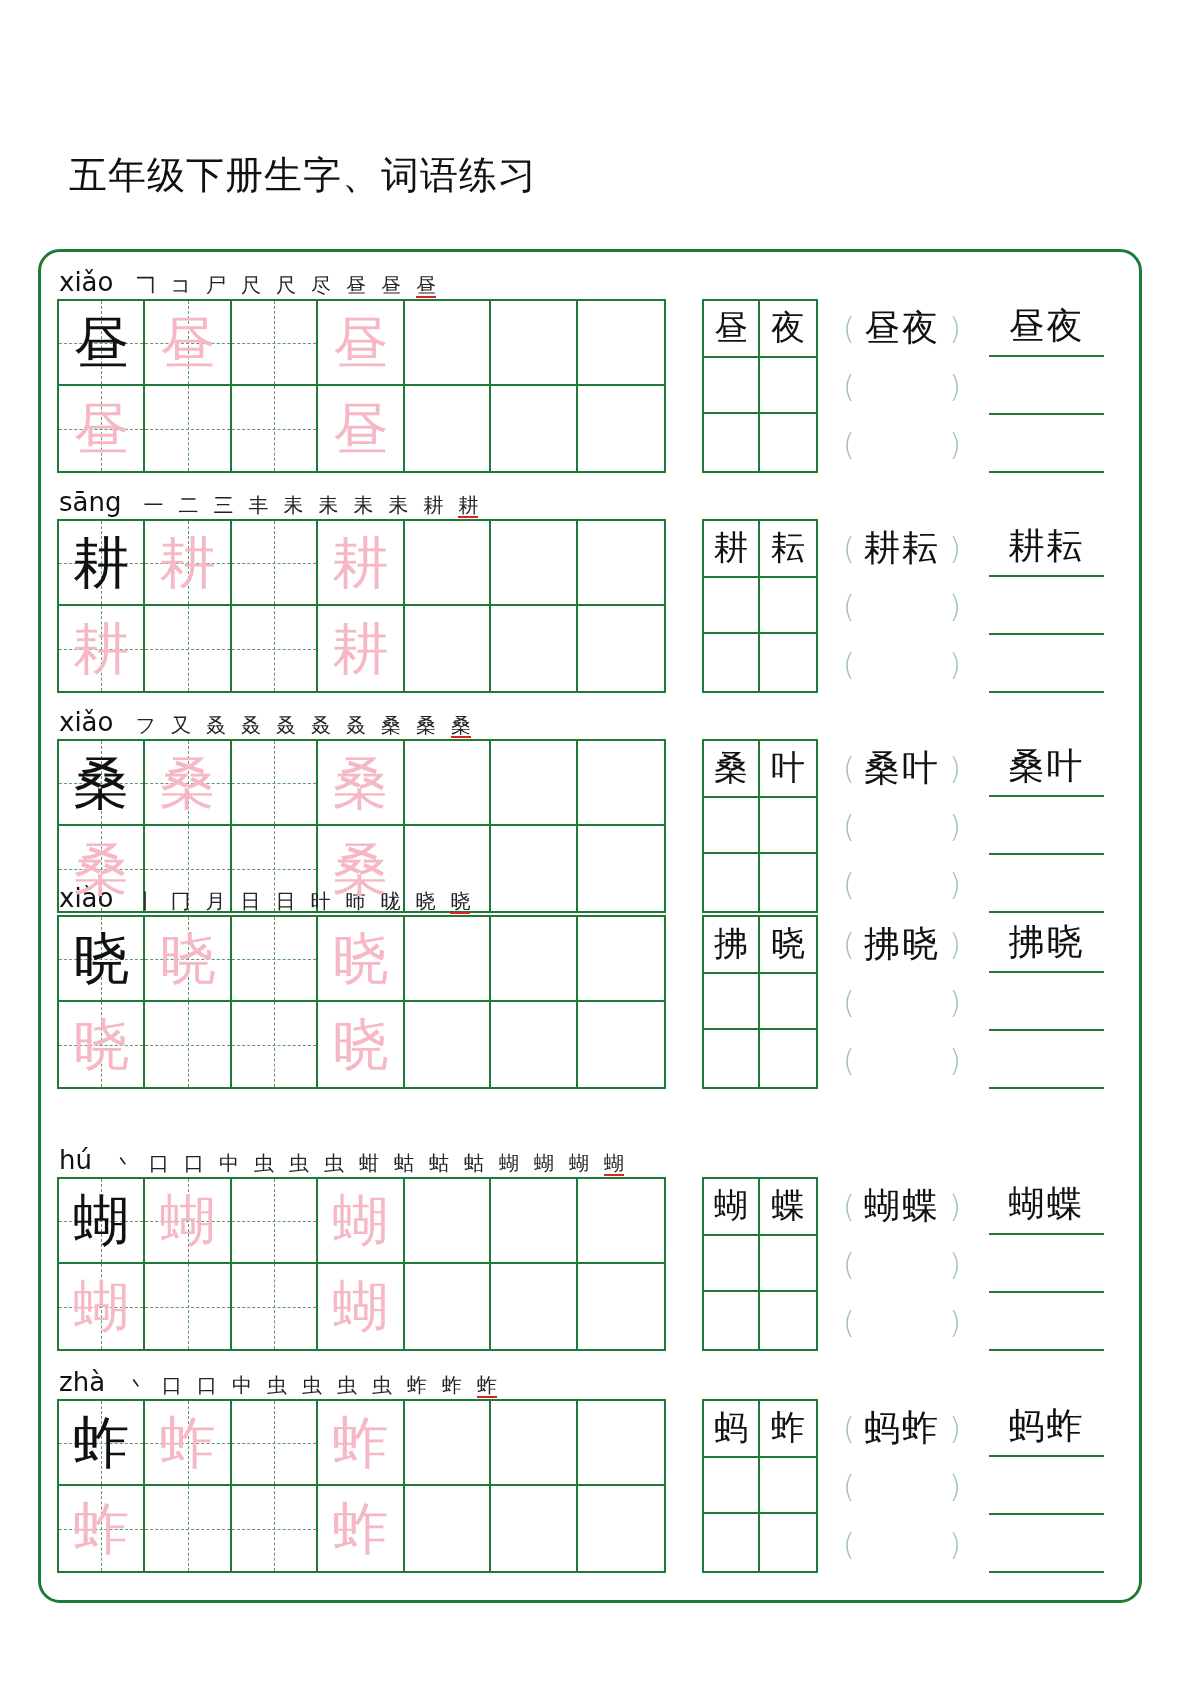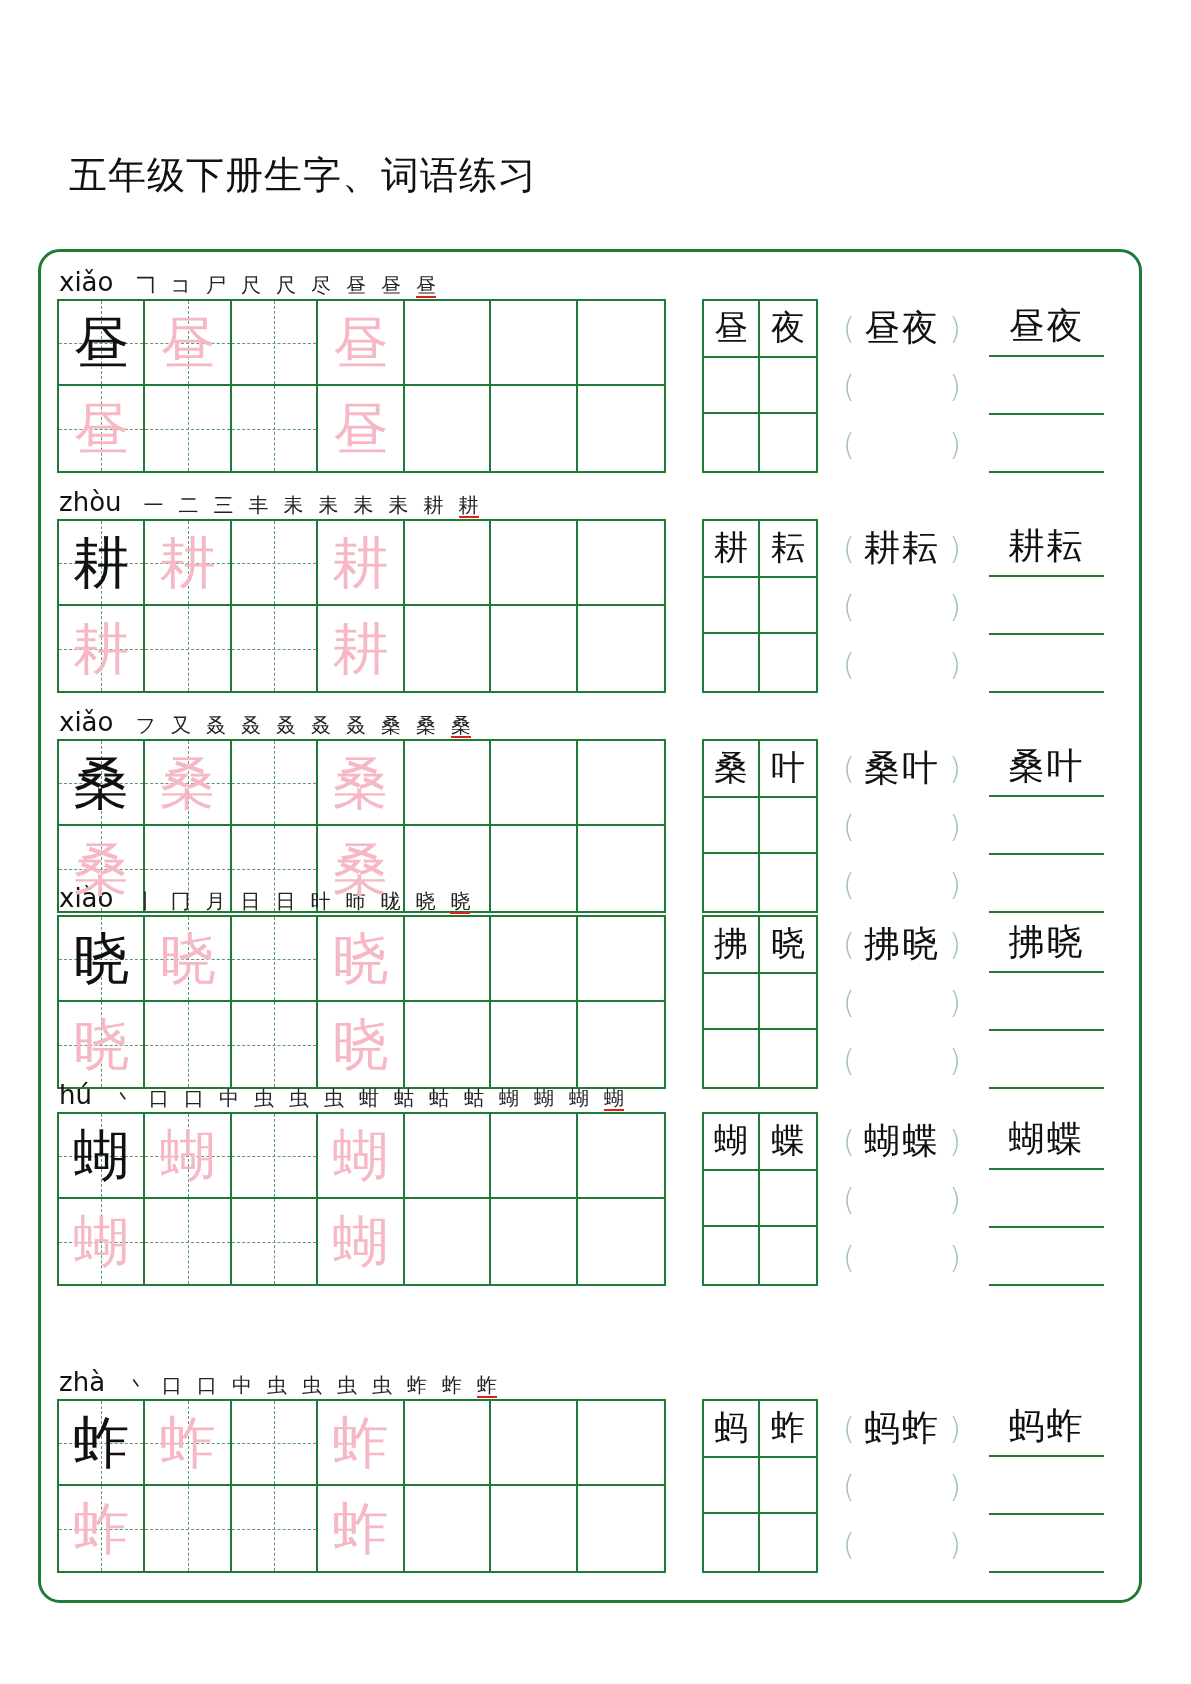--- a/index.html
+++ b/index.html
@@ -140,21 +140,21 @@
       <div class="lines">
         <div class="line-slot" style="top:0px">
           <span class="line-word">昼夜</span>
         </div>
         <div class="line-slot" style="top:58px"></div>
         <div class="line-slot" style="top:116px"></div>
       </div>
     </div>
     <div class="section" style="top: 475px;">
       <div class="pinyin-line">
-        <span class="pinyin">zhòu</span>
+        <span class="pinyin">sāng</span>
         <span class="strokes">
           <span class="stroke"><span>一</span></span>
           <span class="stroke"><span>二</span></span>
           <span class="stroke"><span>三</span></span>
           <span class="stroke"><span>丰</span></span>
           <span class="stroke"><span>耒</span></span>
           <span class="stroke"><span>耒</span></span>
           <span class="stroke"><span>耒</span></span>
           <span class="stroke"><span>耒</span></span>
           <span class="stroke"><span>耕</span></span>
@@ -420,21 +420,21 @@
         </div>
       </div>
       <div class="lines">
         <div class="line-slot" style="top:0px">
           <span class="line-word">拂晓</span>
         </div>
         <div class="line-slot" style="top:58px"></div>
         <div class="line-slot" style="top:116px"></div>
       </div>
     </div>
-    <div class="section" style="top: 1068px;">
+    <div class="section" style="top: 1133px;">
       <div class="pinyin-line">
         <span class="pinyin">hú</span>
         <span class="strokes">
           <span class="stroke"><span>丶</span></span>
           <span class="stroke"><span>口</span></span>
           <span class="stroke"><span>口</span></span>
           <span class="stroke"><span>中</span></span>
           <span class="stroke"><span>虫</span></span>
           <span class="stroke"><span>虫</span></span>
           <span class="stroke"><span>虫</span></span>

